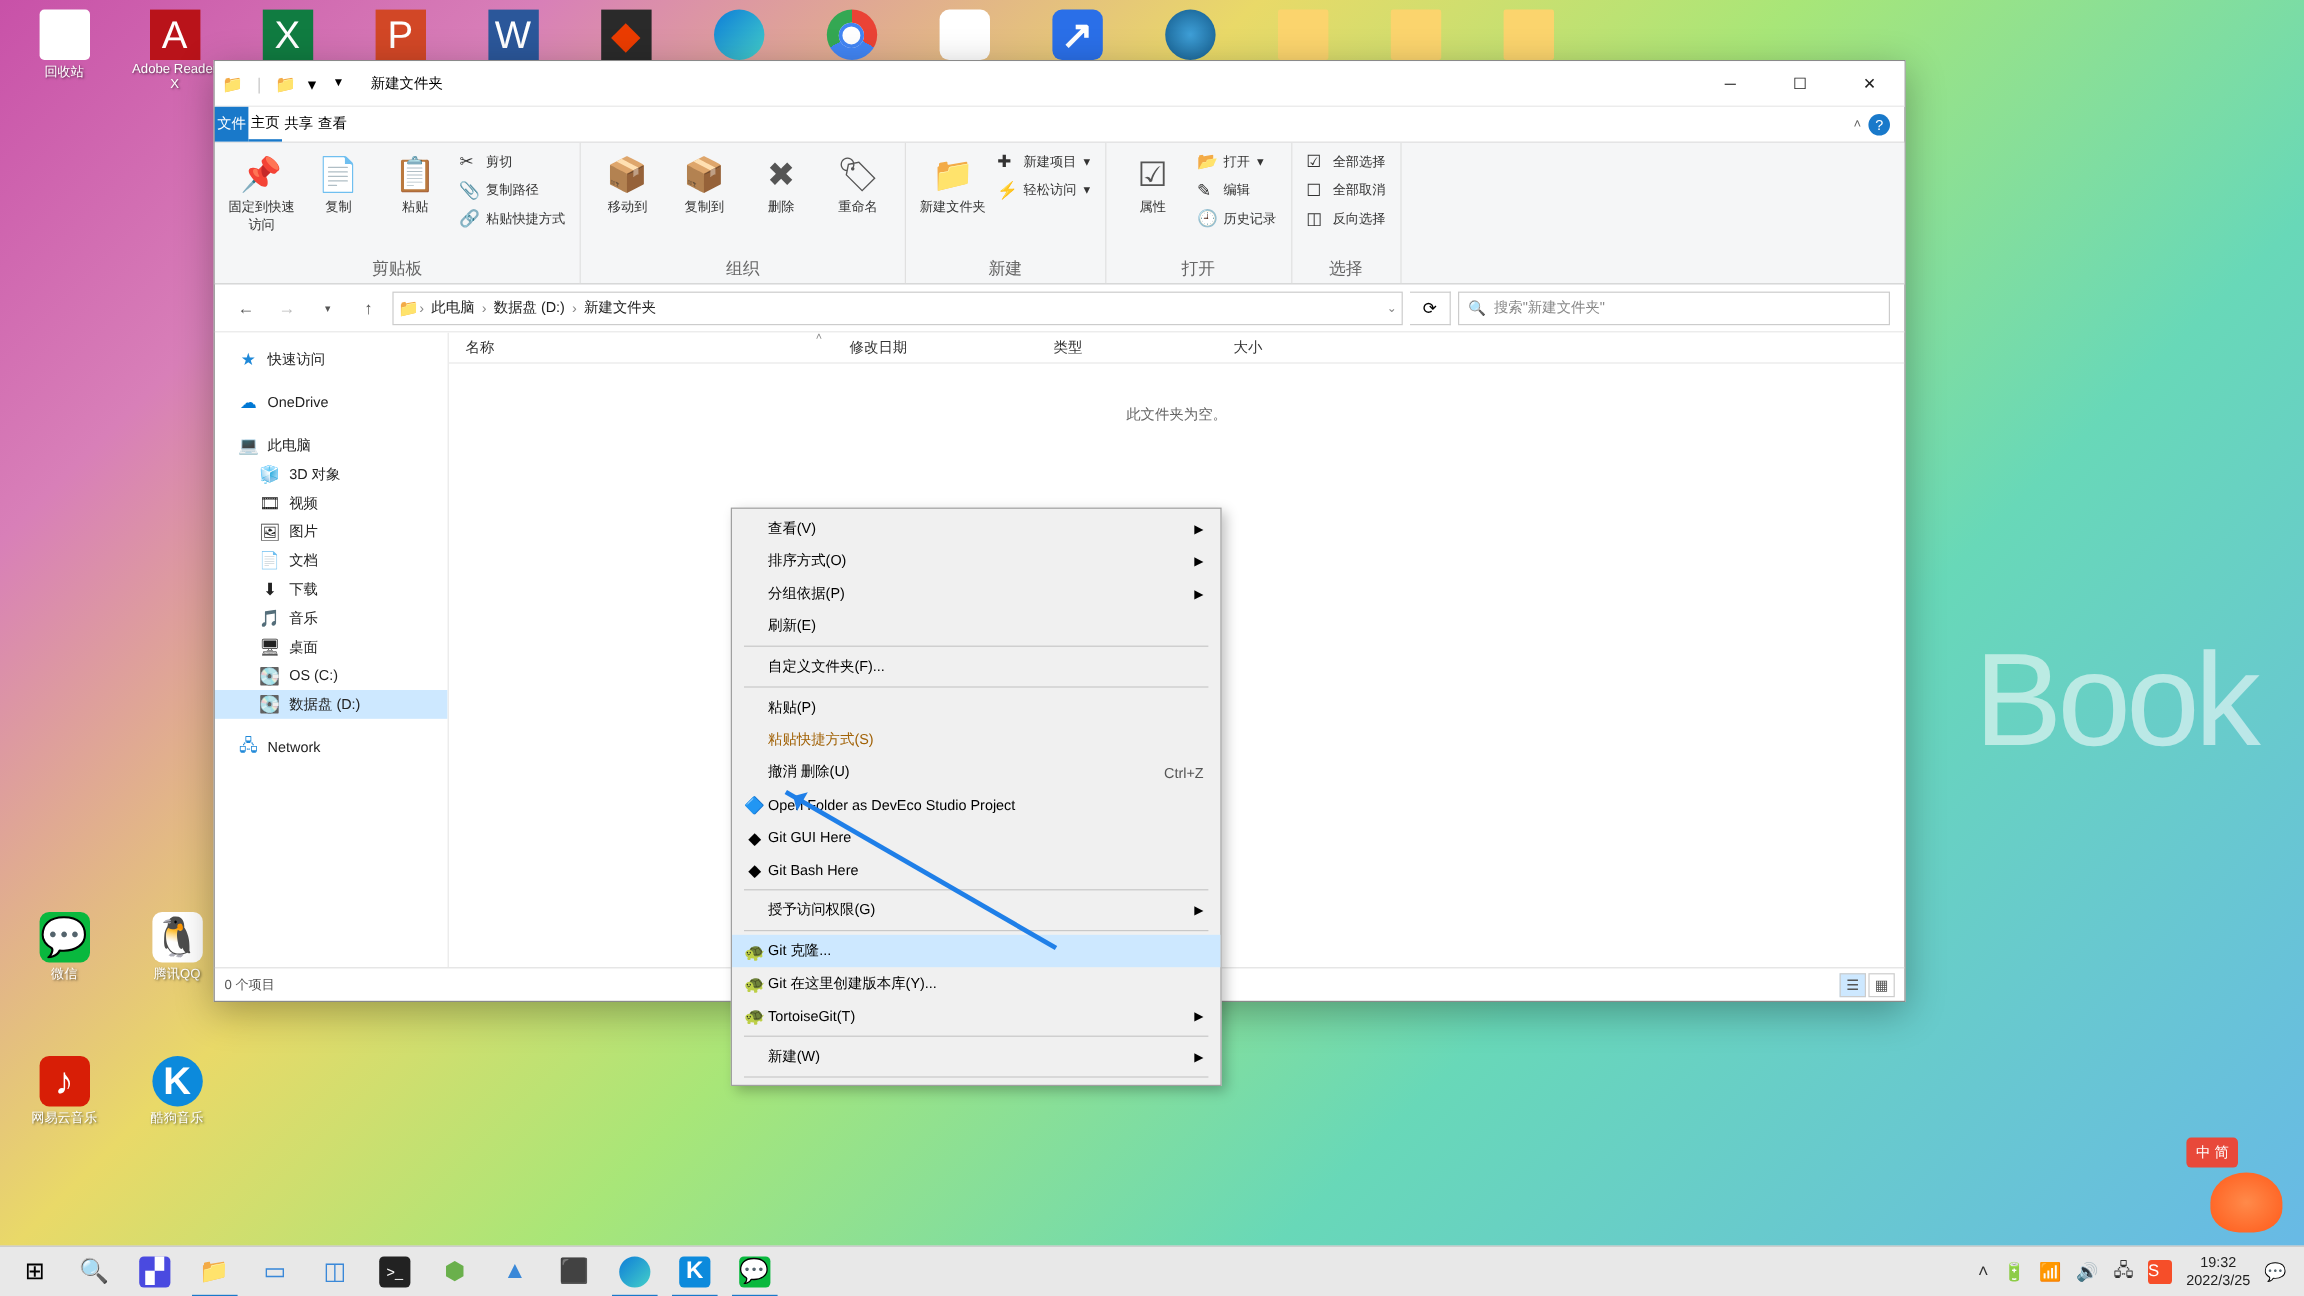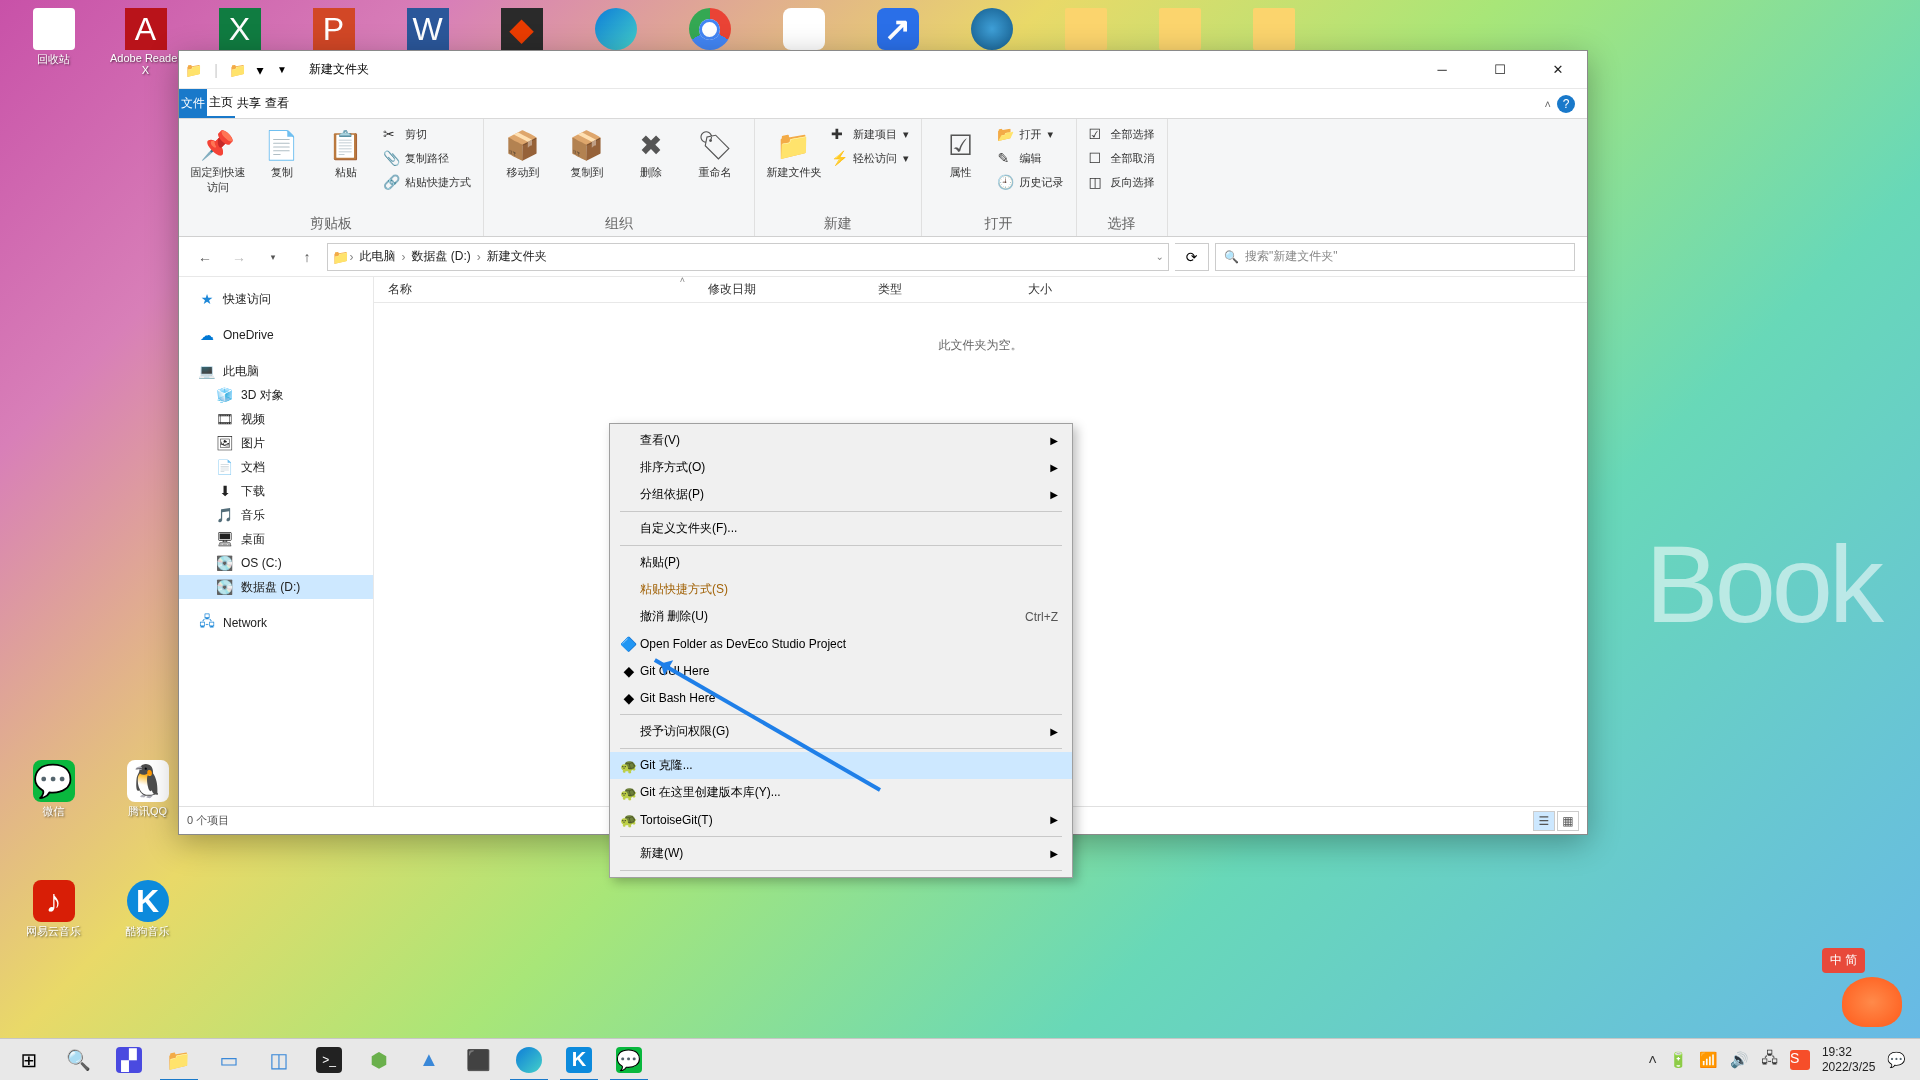--- a/index.html
+++ b/index.html
@@ -86,21 +86,21 @@
 .ch { padding:0 14px; display:flex; align-items:center; height:100%; border-right:1px solid transparent; }
 .empty-msg { text-align:center; font-size:12px; color:#666; margin-top:34px; }
 
 
 .statusbar { height:28px; border-top:1px solid #e0e0e0; display:flex; align-items:center; font-size:11px; color:#555; padding:0 8px; }
 .statusbar .view-icons { margin-left:auto; display:flex; gap:2px; }
 .view-icons .vb { width:22px; height:20px; border:1px solid #ccc; display:flex; align-items:center; justify-content:center; font-size:12px; }
 .view-icons .vb.active { background:#cde8ff; }
 
 
-.ctx { position:absolute; left:609px; top:423px; width:464px; background:#f0f0f0; border:1px solid #a0a0a0; box-shadow:4px 4px 10px rgba(0,0,0,.25); font-size:12px; color:#000; padding:3px 0; z-index:50; }
+.ctx { position:absolute; left:609px; top:423px; width:409px; background:#f0f0f0; border:1px solid #a0a0a0; box-shadow:4px 4px 10px rgba(0,0,0,.25); font-size:12px; color:#000; padding:3px 0; z-index:50; }
 .ctx-item { height:27px; display:flex; align-items:center; padding:0 14px 0 8px; cursor:default; position:relative; }
 .ctx-item.disabled { color:#a16207; }
 .ctx-item.highlighted { background:#cde8ff; }
 .ctx-item .ci { width:22px; display:flex; justify-content:center; font-size:14px; }
 .ctx-item .ct { flex:1; }
 .ctx-item .shortcut { color:#555; }
 .ctx-item .arrow { font-size:10px; }
 .ctx-sep { height:1px; background:#c8c8c8; margin:3px 10px; }
 
 
@@ -111,21 +111,21 @@
 .mascot { position:absolute; right:8px; bottom:52px; width:90px; height:80px; }
 .mascot .bubble { background:#e8493a; color:#fff; font-size:12px; padding:4px 8px; border-radius:4px; display:inline-block; }
 .mascot .fox { width:60px; height:50px; background:radial-gradient(#ff8a4a,#ff5a1a); border-radius:50% 50% 40% 40%; margin-top:4px; margin-left:20px; position:relative; }
 
 
 .taskbar { position:absolute; left:0; bottom:0; width:100%; height:42px; background:#e8e8e8; display:flex; align-items:center; padding:0 4px; border-top:1px solid #c6c6c6; }
 .tb-item { width:50px; height:42px; display:flex; align-items:center; justify-content:center; font-size:20px; cursor:pointer; position:relative; }
 .tb-item.active::after { content:''; position:absolute; bottom:0; left:6px; right:6px; height:2px; background:#1979ca; }
 .tb-item .tbi { width:26px; height:26px; display:flex; align-items:center; justify-content:center; border-radius:4px; }
 .tray { margin-left:auto; display:flex; align-items:center; gap:12px; padding:0 10px; font-size:12px; color:#222; }
-.tray .clock { line-height:1.25; }
+.tray .clock { text-align:center; line-height:1.25; }
 .tray .ti-ico { font-size:15px; color:#333; }
 .tb-sogou { background:#f64e29; color:#fff; border-radius:3px; font-size:14px; width:20px; height:20px; }
 </style>
 </head>
 <body>
 
 <div class="desktop">
 
   <div class="desktop-icon" style="top:8px; left:16px;">
       <div class="ico icon-recycle">🗑</div>
@@ -415,20 +415,24 @@
     <div class="ctx-item">
       <span class="ci"></span>
       <span class="ct">排序方式(O)</span>
       <span class="arrow">▶</span>
     </div>
     <div class="ctx-item">
       <span class="ci"></span>
       <span class="ct">分组依据(P)</span>
       <span class="arrow">▶</span>
     </div>
+    <div class="ctx-item">
+      <span class="ci"></span>
+      <span class="ct">刷新(E)</span>
+    </div>
     <div class="ctx-sep"></div>
     <div class="ctx-item">
       <span class="ci"></span>
       <span class="ct">自定义文件夹(F)...</span>
     </div>
     <div class="ctx-sep"></div>
     <div class="ctx-item">
       <span class="ci"></span>
       <span class="ct">粘贴(P)</span>
     </div>

